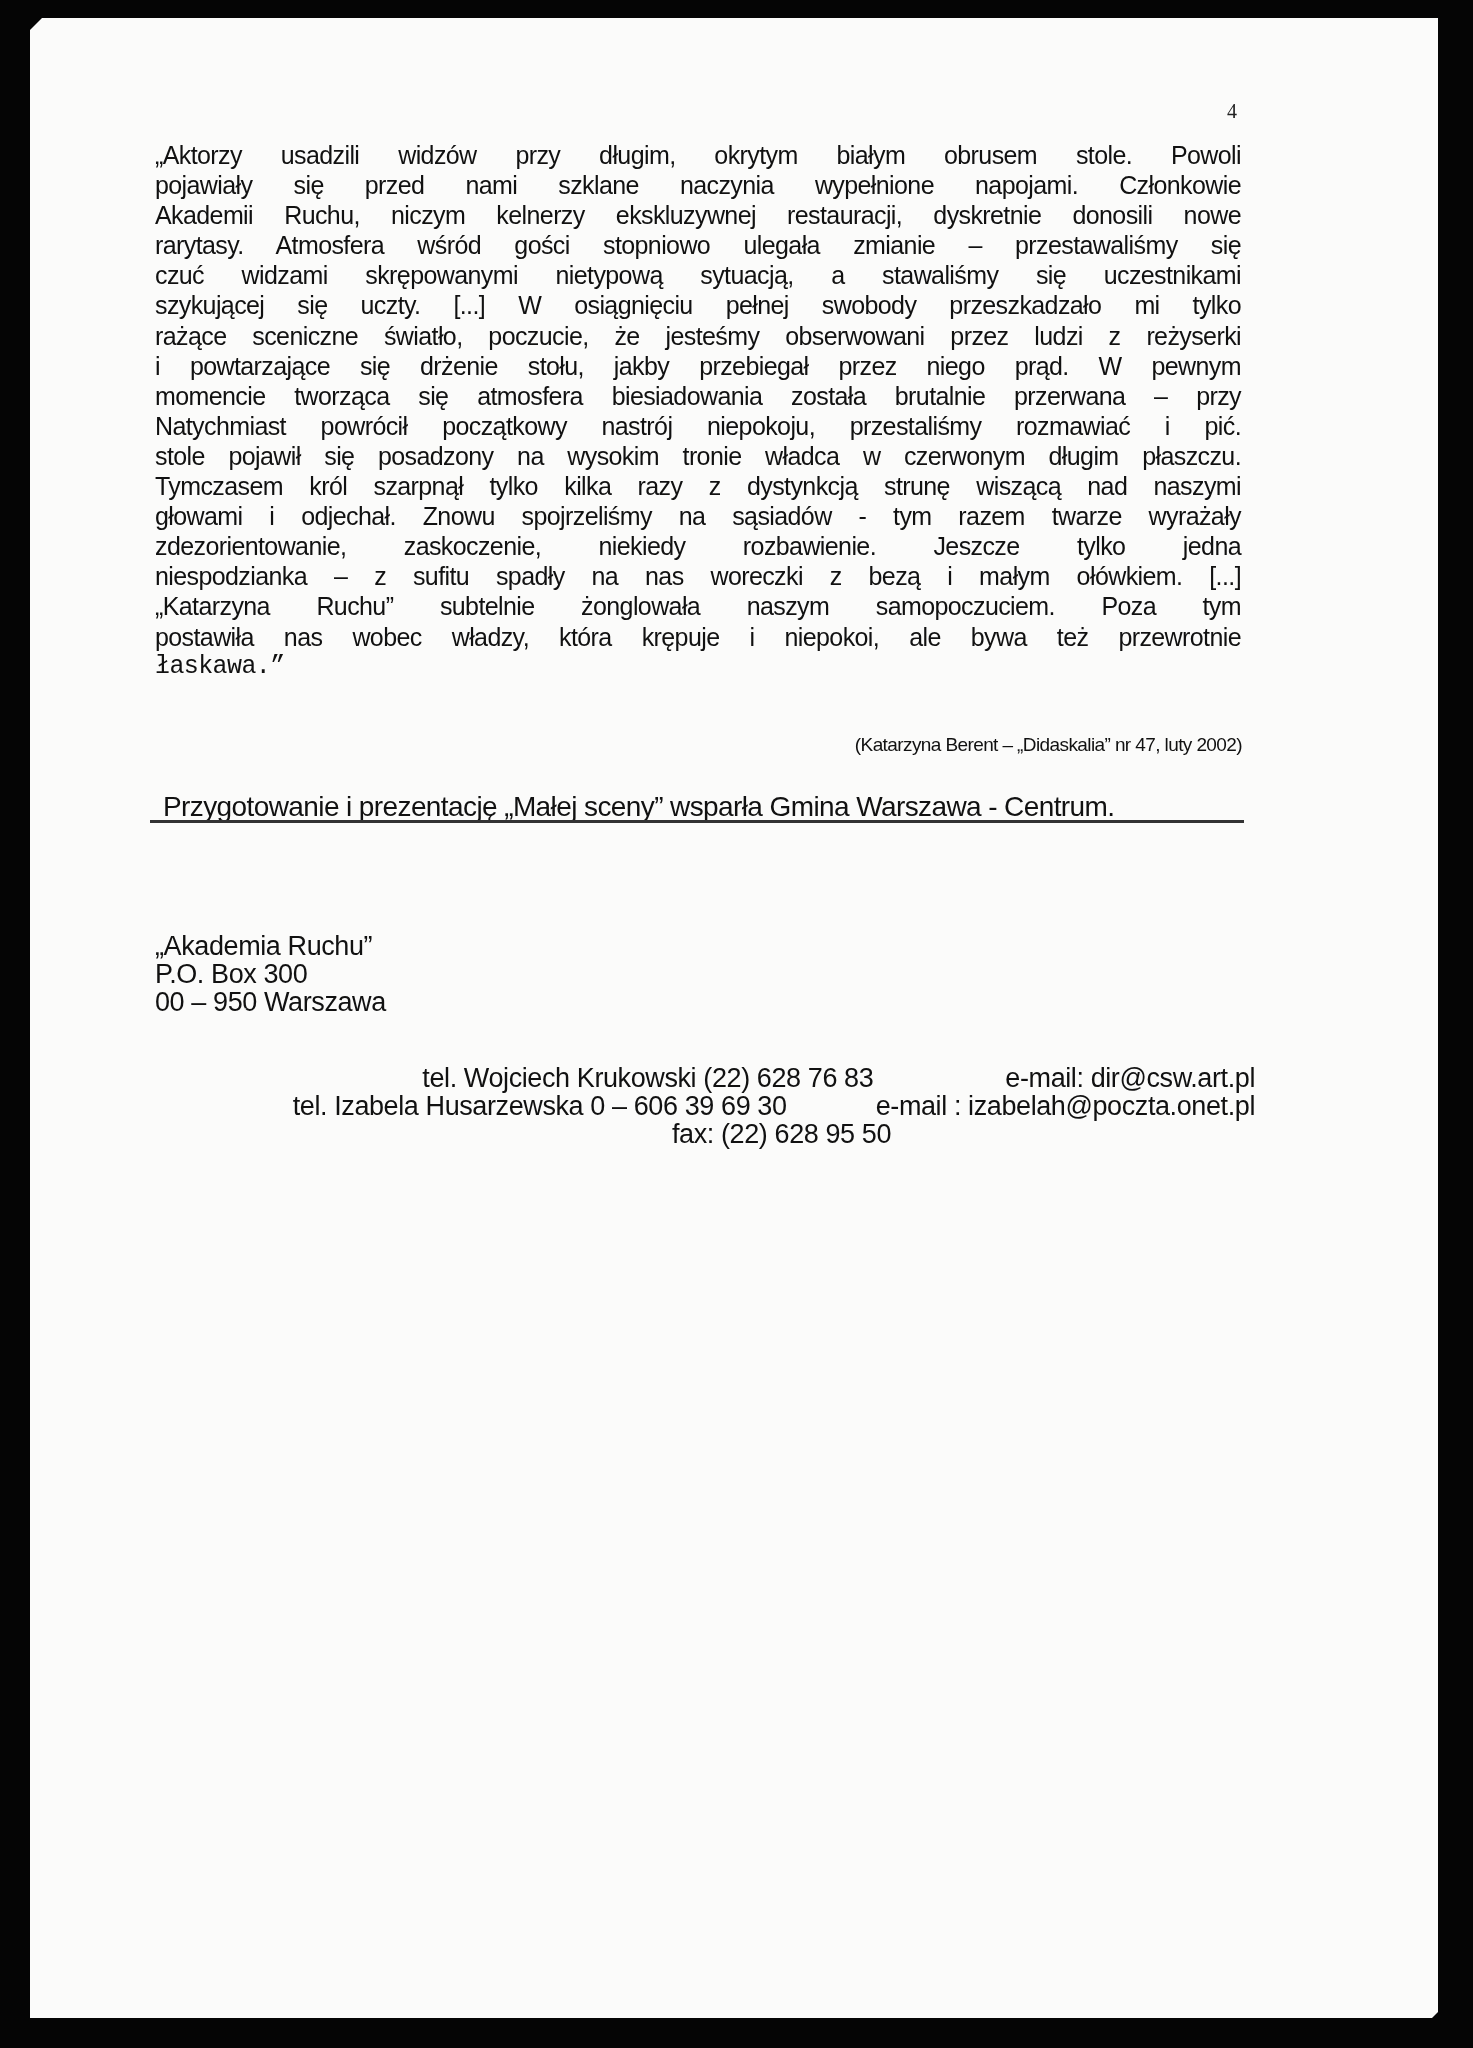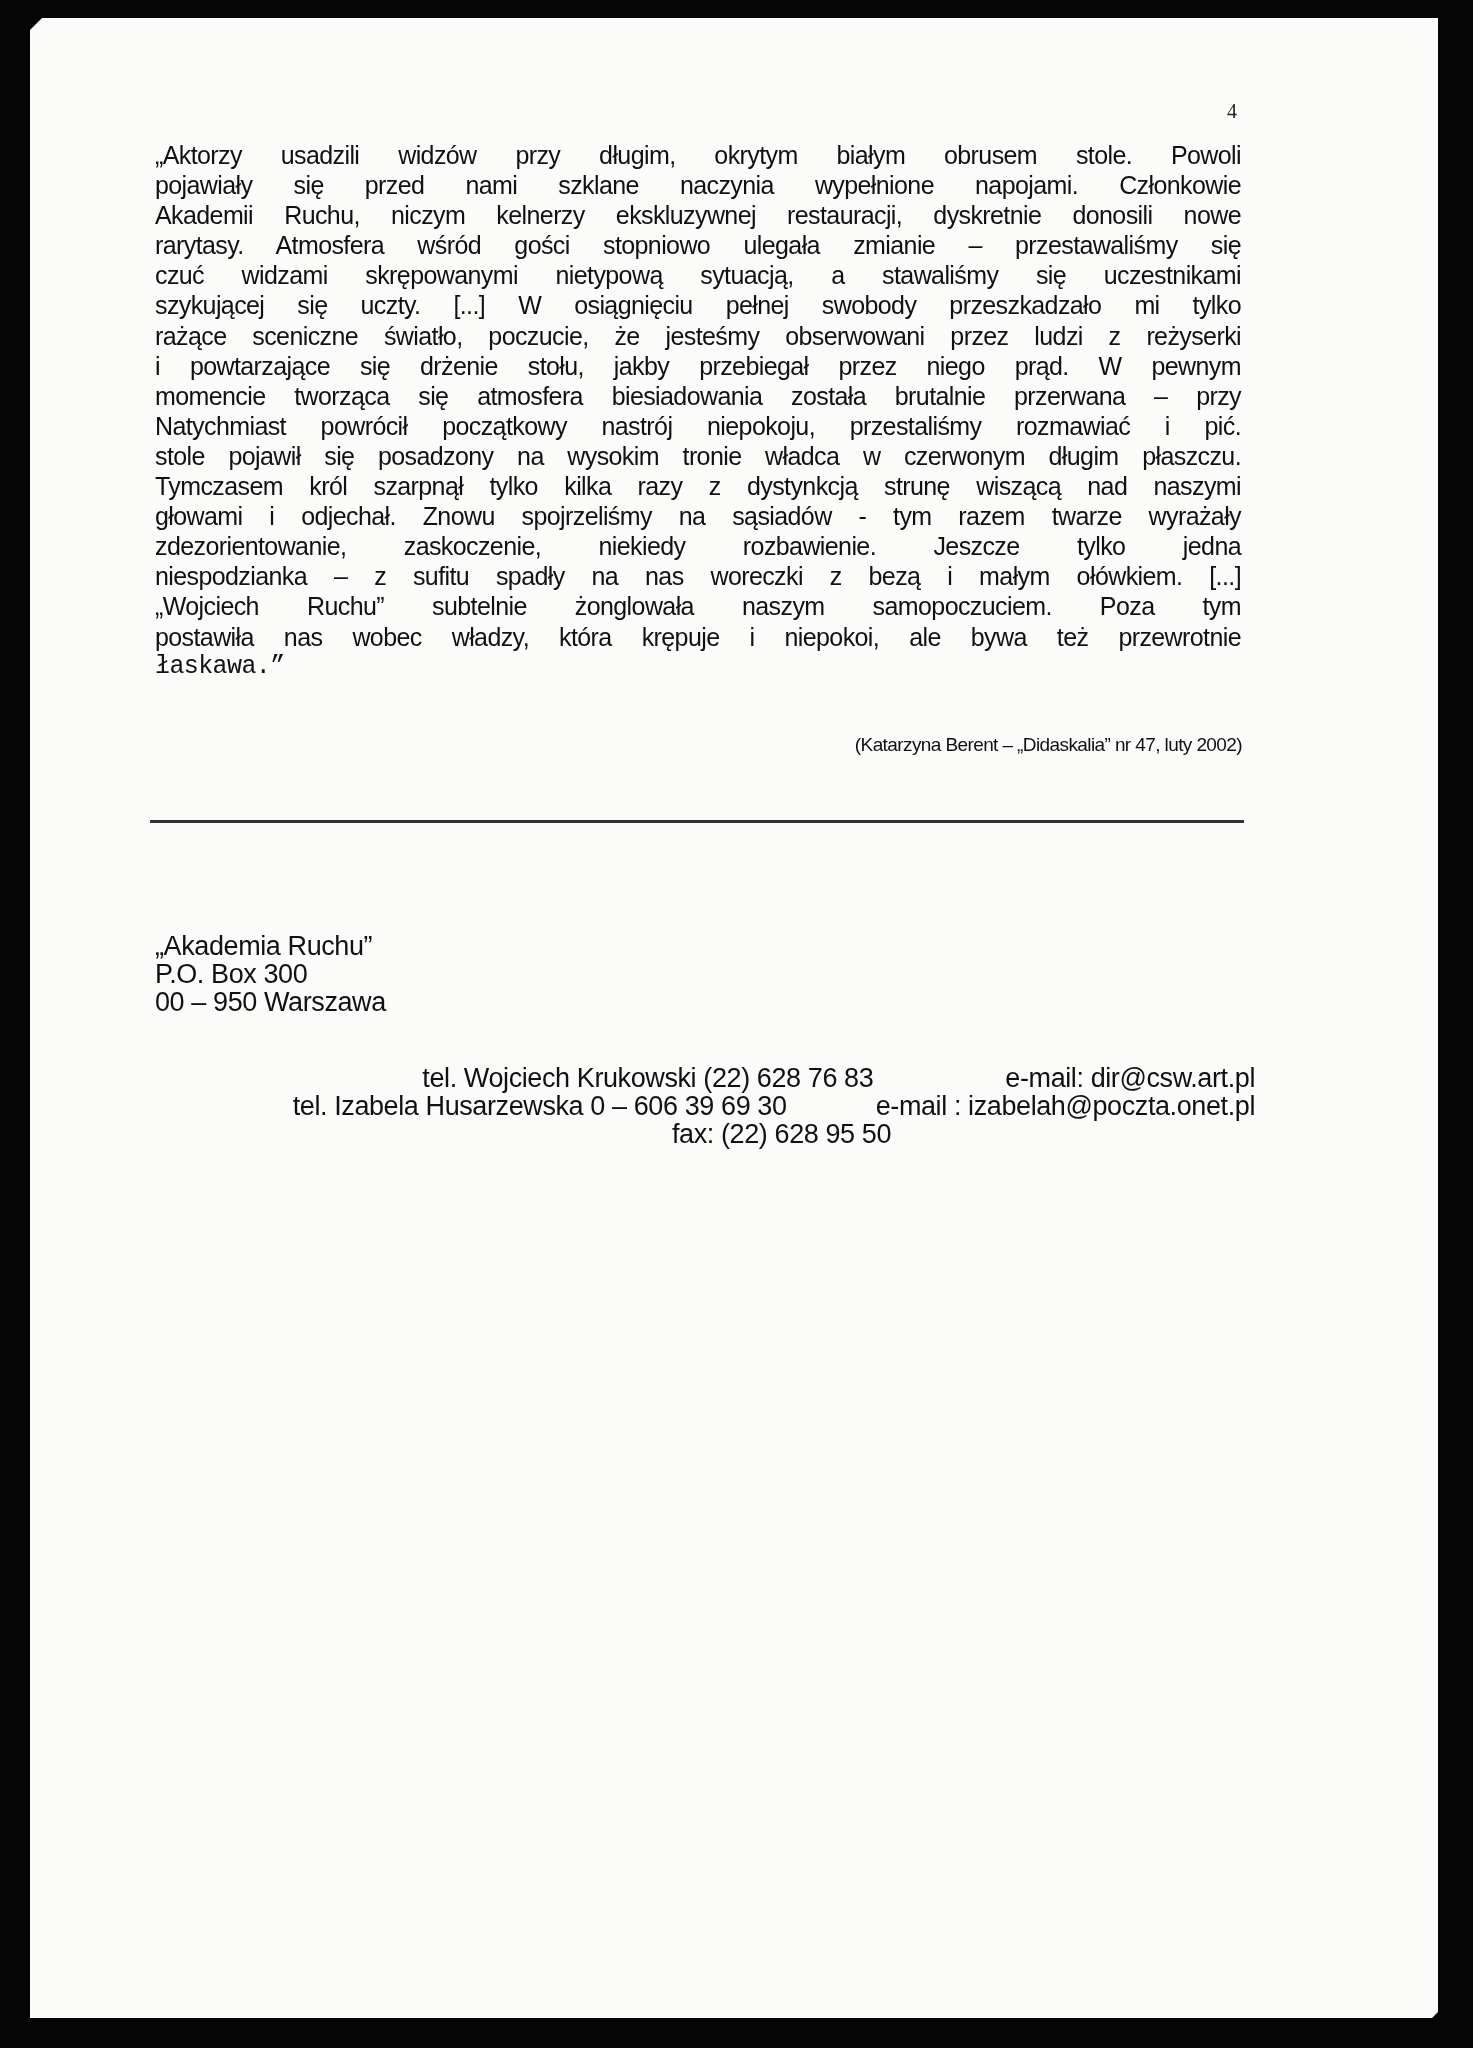--- a/index.html
+++ b/index.html
@@ -100,27 +100,28 @@
     <span class="line" style="white-space: normal;">szykującej się uczty. [...] W osiągnięciu pełnej swobody przeszkadzało mi tylko</span>
     <span class="line" style="white-space: normal;">rażące sceniczne światło, poczucie, że jesteśmy obserwowani przez ludzi z reżyserki</span>
     <span class="line" style="white-space: normal;">i powtarzające się drżenie stołu, jakby przebiegał przez niego prąd. W pewnym</span>
     <span class="line" style="white-space: normal;">momencie tworząca się atmosfera biesiadowania została brutalnie przerwana – przy</span>
     <span class="line" style="white-space: normal;">Natychmiast powrócił początkowy nastrój niepokoju, przestaliśmy rozmawiać i pić.</span>
     <span class="line" style="white-space: normal;">stole pojawił się posadzony na wysokim tronie władca w czerwonym długim płaszczu.</span>
     <span class="line" style="white-space: normal;">Tymczasem król szarpnął tylko kilka razy z dystynkcją strunę wiszącą nad naszymi</span>
     <span class="line" style="white-space: normal;">głowami i odjechał. Znowu spojrzeliśmy na sąsiadów - tym razem twarze wyrażały</span>
     <span class="line" style="white-space: normal;">zdezorientowanie, zaskoczenie, niekiedy rozbawienie. Jeszcze tylko jedna</span>
     <span class="line" style="white-space: normal;">niespodzianka – z sufitu spadły na nas woreczki z bezą i małym ołówkiem. [...]</span>
-    <span class="line" style="white-space: normal;">„Wojciech Ruchu” subtelnie żonglowała naszym samopoczuciem. Poza tym</span>
+    <span class="line" style="white-space: normal;">„Katarzyna Ruchu” subtelnie żonglowała naszym samopoczuciem. Poza tym</span>
     <span class="line" style="white-space: normal;">postawiła nas wobec władzy, która krępuje i niepokoi, ale bywa też przewrotnie</span>
     <span class="line last">łaskawa.”</span>
   </div>
 
   <div class="citation">(Katarzyna Berent – „Didaskalia” nr 47, luty 2002)</div>
 
+  <div class="sponsor">Przygotowanie i prezentację „Małej sceny” wsparła Gmina Warszawa  - Centrum.</div>
   <div class="rule"></div>
 
   <div class="contact addr">
     <div class="row">„Akademia Ruchu”</div>
     <div class="row">P.O. Box 300</div>
     <div class="row">00 – 950 Warszawa</div>
   </div>
 
   <div class="mark">·</div>
 

